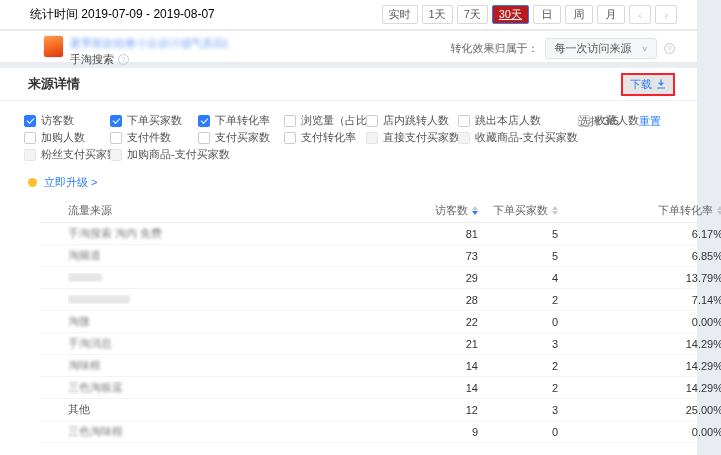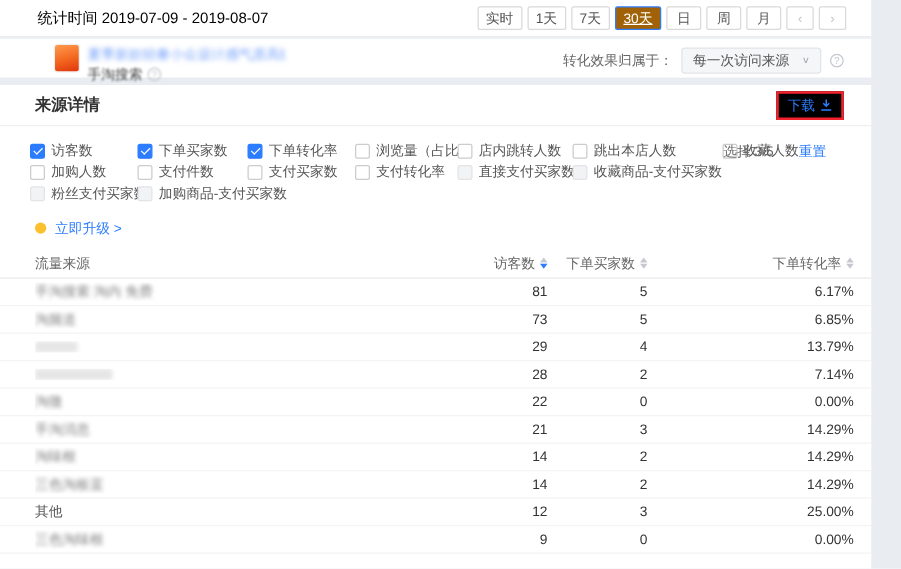--- a/index.html
+++ b/index.html
@@ -18,21 +18,21 @@
     display: flex; align-items: center;
   }
   .stat-time { margin-left: 30px; color: #000000; font-size: 12px; }
   .range-group { margin-left: auto; margin-right: 20px; display: flex; gap: 4px; align-items: center; }
   .range-btn {
     min-width: 28px; height: 19px; padding: 0 6px;
     display: inline-flex; align-items: center; justify-content: center;
     border: 1px solid #d9d9d9; border-radius: 2px; background: #fff;
     color: #555; font-size: 11px; cursor: pointer; white-space: nowrap;
   }
-  .range-btn.active { background: #a16207; border-color: #2b7cff; color: #fff; text-decoration: underline; }
+  .range-btn.active { background: #b91c1c; border-color: #2b7cff; color: #fff; text-decoration: underline; }
   .range-btn.nav { color: #c3c7cd; min-width: 22px; }
 
   
   .context-bar { position: absolute; left: 0; top: 31px; width: 697px; height: 31px; background: #fff; }
   .product { position: absolute; left: 20px; top: 5px; display: flex; padding-left: 24px; }
   .product-img {
     width: 19px; height: 21px; border-radius: 2px; flex: none;
     background: linear-gradient(165deg, #ff9a4d 0%, #f2661e 55%, #e0350f 100%);
     box-shadow: 0 0 0 1px #eee;
   }
@@ -52,21 +52,21 @@
     border-radius: 3px; display: flex; align-items: center; gap: 10px; color: #555; cursor: pointer;
   }
   .chevron { color: #a7abb3; font-size: 9px; transform: scaleY(.8); }
 
   
   .main-card { position: absolute; left: 0; top: 68px; width: 697px; height: 387px; background: #fff; }
   .card-head { height: 33px; display: flex; align-items: center; padding: 0 22px 0 28px; border-bottom: 1px solid #f0f0f0; }
   .card-title { font-size: 13px; font-weight: bold; color: #333; }
   .download-wrap {
     margin-left: auto; border: 2px solid #f5222d; padding: 2px 7px;
-    display: flex; align-items: center; gap: 4px; color: #2b7cff; cursor: pointer; background: #000000;
+    display: flex; align-items: center; gap: 4px; color: #2b7cff; cursor: pointer; background: #e5e5e5;
   }
 
   
   .metrics { position: relative; padding: 11px 24px 6px 24px; }
   .metric-row { display: flex; height: 17px; align-items: center; }
   .metric-cell { display: flex; align-items: center; gap: 5px; color: #555; cursor: pointer; white-space: nowrap; }
   .c0 { width: 86px; } .c1 { width: 88px; } .c2 { width: 86px; } .c3 { width: 82px; }
   .c4 { width: 92px; } .c5 { width: 88px; } .c6 { width: auto; margin-left: 32px; }
   .checkbox {
     width: 12px; height: 12px; flex: none; border: 1px solid #ccc; border-radius: 2px;
@@ -80,21 +80,21 @@
   .checkbox.disabled { background: #f2f3f5; border-color: #e2e4e8; }
   .selection-info { position: absolute; right: 36px; top: 13px; display: flex; gap: 20px; color: #666; }
   .reset-link { color: #2b7cff; cursor: pointer; }
 
   
   .notice { margin: 5px 0 0 28px; height: 16px; display: flex; align-items: center; gap: 7px; color: #9b9b9b; }
   .dot { width: 9px; height: 9px; border-radius: 50%; background: #fbc02d; flex: none; }
   .upgrade-link { color: #2b7cff; cursor: pointer; }
 
   
-  .table { margin-top: 9px; }
+  .table { margin-top: 9px; margin-left: 40px; }
   .thead, .trow {
     display: grid; grid-template-columns: 352px 58px 80px 165px;
     padding: 0 12px 0 28px; align-items: center;
   }
   .thead { height: 24px; color: #666; border-bottom: 1px solid #eaeaea; }
   .th-num { display: flex; justify-content: flex-end; align-items: center; }
   .sorter { display: inline-flex; flex-direction: column; margin-left: 4px; gap: 1px; cursor: pointer; }
   .caret-up { width: 0; height: 0; border-left: 3.5px solid transparent; border-right: 3.5px solid transparent; border-bottom: 4px solid #c5c8ce; }
   .caret-down { width: 0; height: 0; border-left: 3.5px solid transparent; border-right: 3.5px solid transparent; border-top: 4px solid #c5c8ce; }
   .caret-down.active { border-top-color: #2b7cff; }

